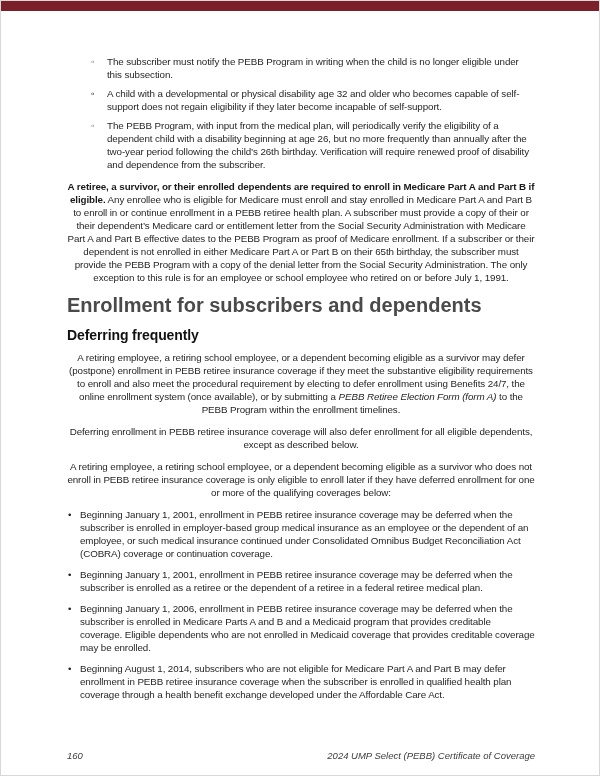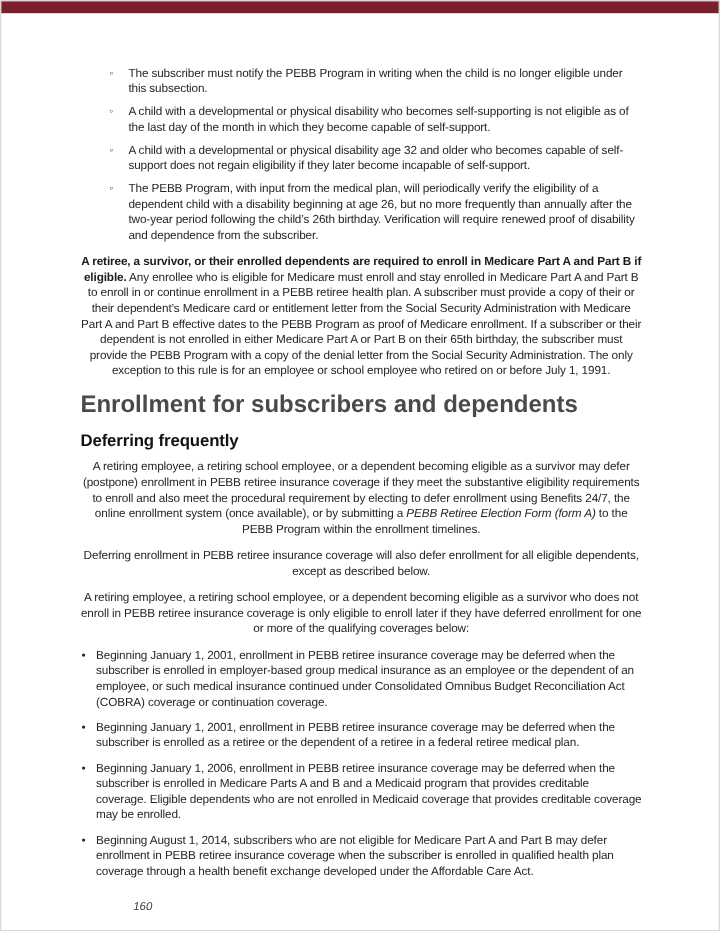--- a/index.html
+++ b/index.html
@@ -68,39 +68,37 @@
   }
   .footer {
     position: absolute;
     left: 66px; right: 64px; bottom: 14px;
     display: flex;
     justify-content: space-between;
     align-items: center;
     font-size: 9.5px;
     font-style: italic;
     color: #3d3d3d;
-    margin-left: 44px;
   }
 </style>
 </head>
 <body>
 
 <div class="page">
   <div class="top-bar"></div>
 
   <div class="content">
 
     <ul class="sub-bullets">
       <li>
         <span class="marker">◦</span>
         <span>The subscriber must notify the PEBB Program in writing when the child is no longer eligible under this subsection.</span>
       </li>
       <li>
         <span class="marker">◦</span>
-        <span>A child with a developmental or physical disability who becomes self-supporting is not eligible as of the last day of the month in which they become capable of self-support.</span>
       </li>
       <li>
         <span class="marker">◦</span>
         <span>A child with a developmental or physical disability age 32 and older who becomes capable of self-support does not regain eligibility if they later become incapable of self-support.</span>
       </li>
       <li>
         <span class="marker">◦</span>
         <span>The PEBB Program, with input from the medical plan, will periodically verify the eligibility of a dependent child with a disability beginning at age 26, but no more frequently than annually after the two-year period following the child’s 26th birthday. Verification will require renewed proof of disability and dependence from the subscriber.</span>
       </li>
     </ul>
@@ -137,14 +135,15 @@
       <li>
         <span class="marker">•</span>
         <span>Beginning August 1, 2014, subscribers who are not eligible for Medicare Part A and Part B may defer enrollment in PEBB retiree insurance coverage when the subscriber is enrolled in qualified health plan coverage through a health benefit exchange developed under the Affordable Care Act.</span>
       </li>
     </ul>
 
   </div>
 
   <div class="footer">
     <span>160</span>
+    <span>2024 UMP Select (PEBB) Certificate of Coverage</span>
   </div>
 </div>
 
 </body></html>

